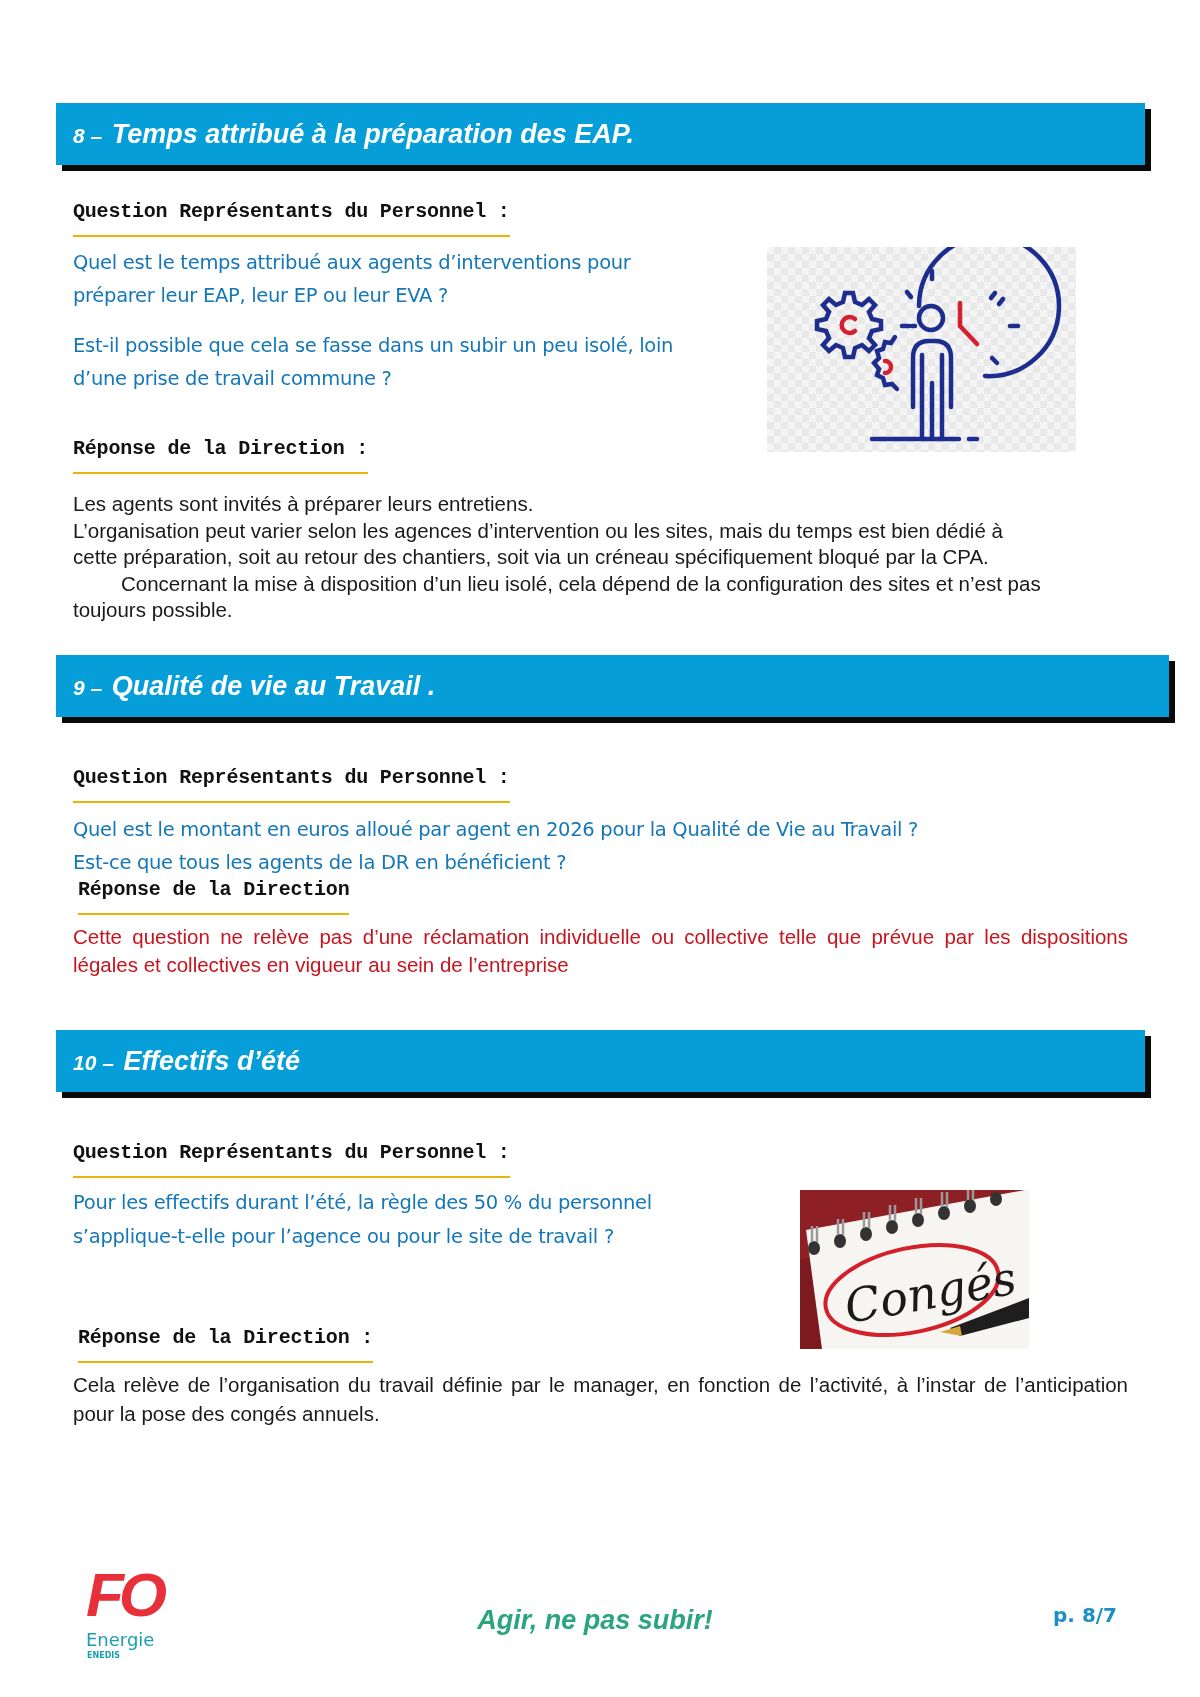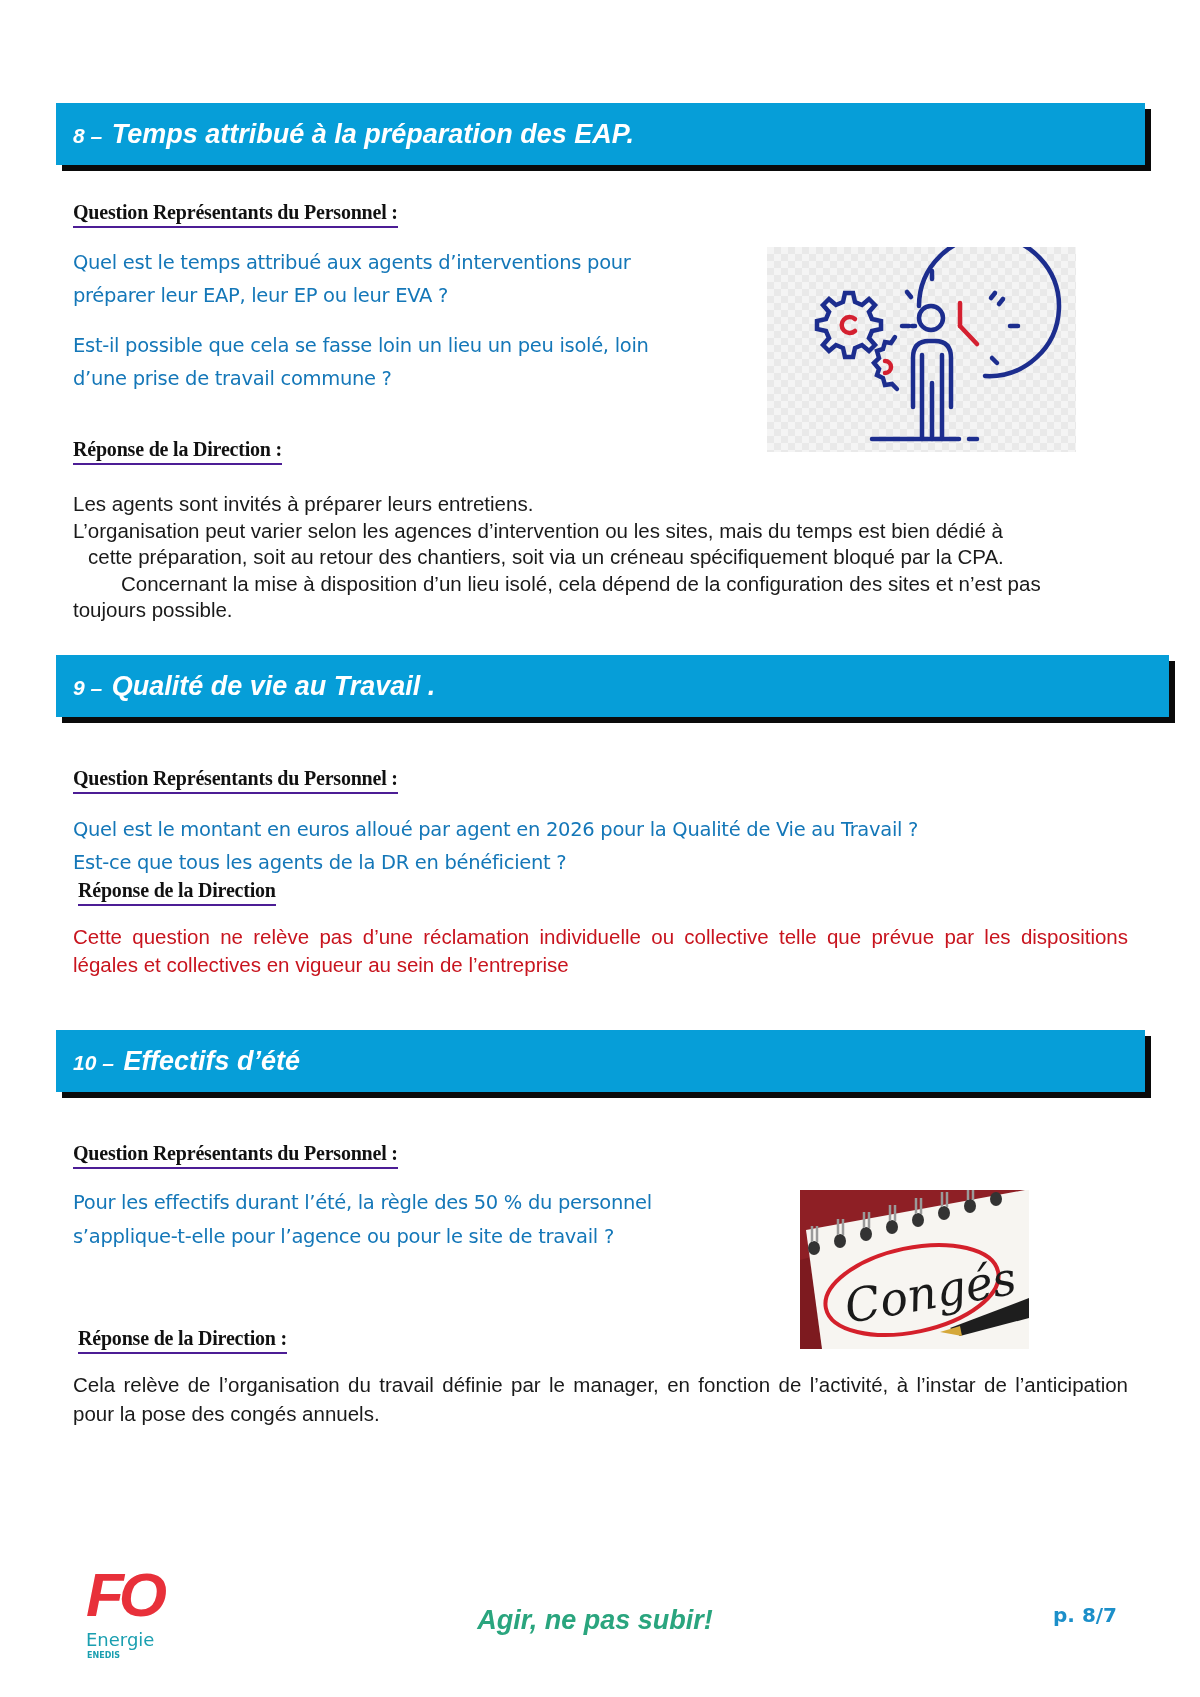--- a/index.html
+++ b/index.html
@@ -1,42 +1,42 @@
 <!DOCTYPE html>
 <html><head>
 <meta charset="utf-8">
 <style>
   html, body { margin:0; padding:0; background:#ffffff; }
   body { width:1200px; height:1697px; position:relative; overflow:hidden; font-family:"Liberation Sans", sans-serif; }
   .abs { position:absolute; }
   .banner { position:absolute; left:56px; width:1089px; height:62px; background:#069ed8; box-shadow:6px 6px 0 #0a0a0a; }
   .banner .title { position:absolute; left:17px; top:0; line-height:62px; color:#ffffff; font-family:"Liberation Sans", sans-serif; font-weight:bold; font-style:italic; font-size:27px; white-space:nowrap; }
   .banner .num { font-size:21px; margin-right:2px; }
-  .heading { position:absolute; left:73px; font-family:Liberation Serif, serif; font-weight:bold; font-size:20px; color:#111; border-bottom:2px solid #4c1d95; line-height:24px; padding-bottom:2px; white-space:nowrap; letter-spacing:-0.2px; }
+  .heading { position:absolute; left:73px; font-family:Liberation Mono, monospace; font-weight:bold; font-size:20px; color:#111; border-bottom:2px solid #eab308; line-height:24px; padding-bottom:11px; white-space:nowrap; letter-spacing:-0.2px; }
   .qtext { position:absolute; left:73px; font-family:"DejaVu Sans", sans-serif; font-size:19.5px; color:#1477b8; line-height:33px; white-space:nowrap; letter-spacing:-0.3px; }
   .atext { position:absolute; left:73px; width:1055px; font-family:"Liberation Sans", sans-serif; font-size:20.5px; color:#1a1a1a; line-height:26.5px; }
   .justify { text-align:justify; text-align-last:left; }
   .red { color:#c8141e; }
   .img-box { position:absolute; overflow:hidden; }
   .checker { background-color:#f4f4f4; background-image: linear-gradient(45deg,#e9e9e9 25%,transparent 25%,transparent 75%,#e9e9e9 75%), linear-gradient(45deg,#e9e9e9 25%,transparent 25%,transparent 75%,#e9e9e9 75%); background-size:14px 14px; background-position:0 0,7px 7px; }
   .footer-slogan { position:absolute; left:470px; top:1605px; width:250px; text-align:center; font-family:"Liberation Sans", sans-serif; font-weight:bold; font-style:italic; font-size:27px; color:#2aa57e; }
   .page-num { position:absolute; left:1053px; top:1603px; font-family:"DejaVu Sans", sans-serif; font-weight:bold; font-size:20px; color:#1c8fc9; }
 </style>
 </head>
 <body>
 
 <div class="banner" style="top:103px;">
   <div class="title"><span class="num">8 –</span> <span>Temps attribué à la préparation des EAP.</span></div>
 </div>
 
 <div class="heading" style="top:200px;">Question Représentants du Personnel :</div>
 
 <div class="qtext" style="top:246px;text-align:right;">Quel est le temps attribué aux agents d’interventions pour</div>
 <div class="qtext" style="top:279px;">préparer leur EAP, leur EP ou leur EVA ?</div>
-<div class="qtext" style="top:329px;">Est-il possible que cela se fasse loin un lieu un peu isolé, loin</div>
+<div class="qtext" style="top:329px;">Est-il possible que cela se fasse dans un subir un peu isolé, loin</div>
 <div class="qtext" style="top:362px;">d’une prise de travail commune ?</div>
 
 <div class="img-box checker" style="left:767px; top:247px; width:309px; height:205px;">
   <svg width="309" height="205" viewBox="0 0 309 205">
     <g fill="none" stroke="#1c2d8e" stroke-width="4.5" stroke-linecap="round">
 
       <path d="M152 59 A 70 70 0 1 1 218 129"></path>
       <line x1="165" y1="24" x2="165" y2="32"></line>
       <line x1="140" y1="45" x2="144" y2="50"></line>
       <line x1="228" y1="46" x2="224" y2="51"></line>
@@ -66,21 +66,21 @@
       <line x1="193" y1="56" x2="193" y2="79"></line>
       <line x1="193" y1="79" x2="210" y2="97"></line>
     </g>
   </svg>
 </div>
 
 <div class="heading" style="top:437px;">Réponse de la Direction :</div>
 
 <div class="atext" style="top:491px;">Les agents sont invités à préparer leurs entretiens.</div>
 <div class="atext" style="top:517.5px;">L’organisation peut varier selon les agences d’intervention ou les sites, mais du temps est bien dédié à</div>
-<div class="atext" style="top:544px;margin-left:15px;">cette préparation, soit au retour des chantiers, soit via un créneau spécifiquement bloqué par la CPA.</div>
+<div class="atext" style="top:544px;">cette préparation, soit au retour des chantiers, soit via un créneau spécifiquement bloqué par la CPA.</div>
 <div class="atext" style="top:570.5px;margin-left:48px;">Concernant la mise à disposition d’un lieu isolé, cela dépend de la configuration des sites et n’est pas</div>
 <div class="atext" style="top:597px;">toujours possible.</div>
 
 <div class="banner" style="top:655px;padding-left:24px;">
   <div class="title"><span class="num">9 –</span> <span>Qualité de vie au Travail .</span></div>
 </div>
 
 <div class="heading" style="top:766px;">Question Représentants du Personnel :</div>
 
 <div class="qtext" style="top:813px;">Quel est le montant en euros alloué par agent en 2026 pour la Qualité de Vie au Travail ?</div>

